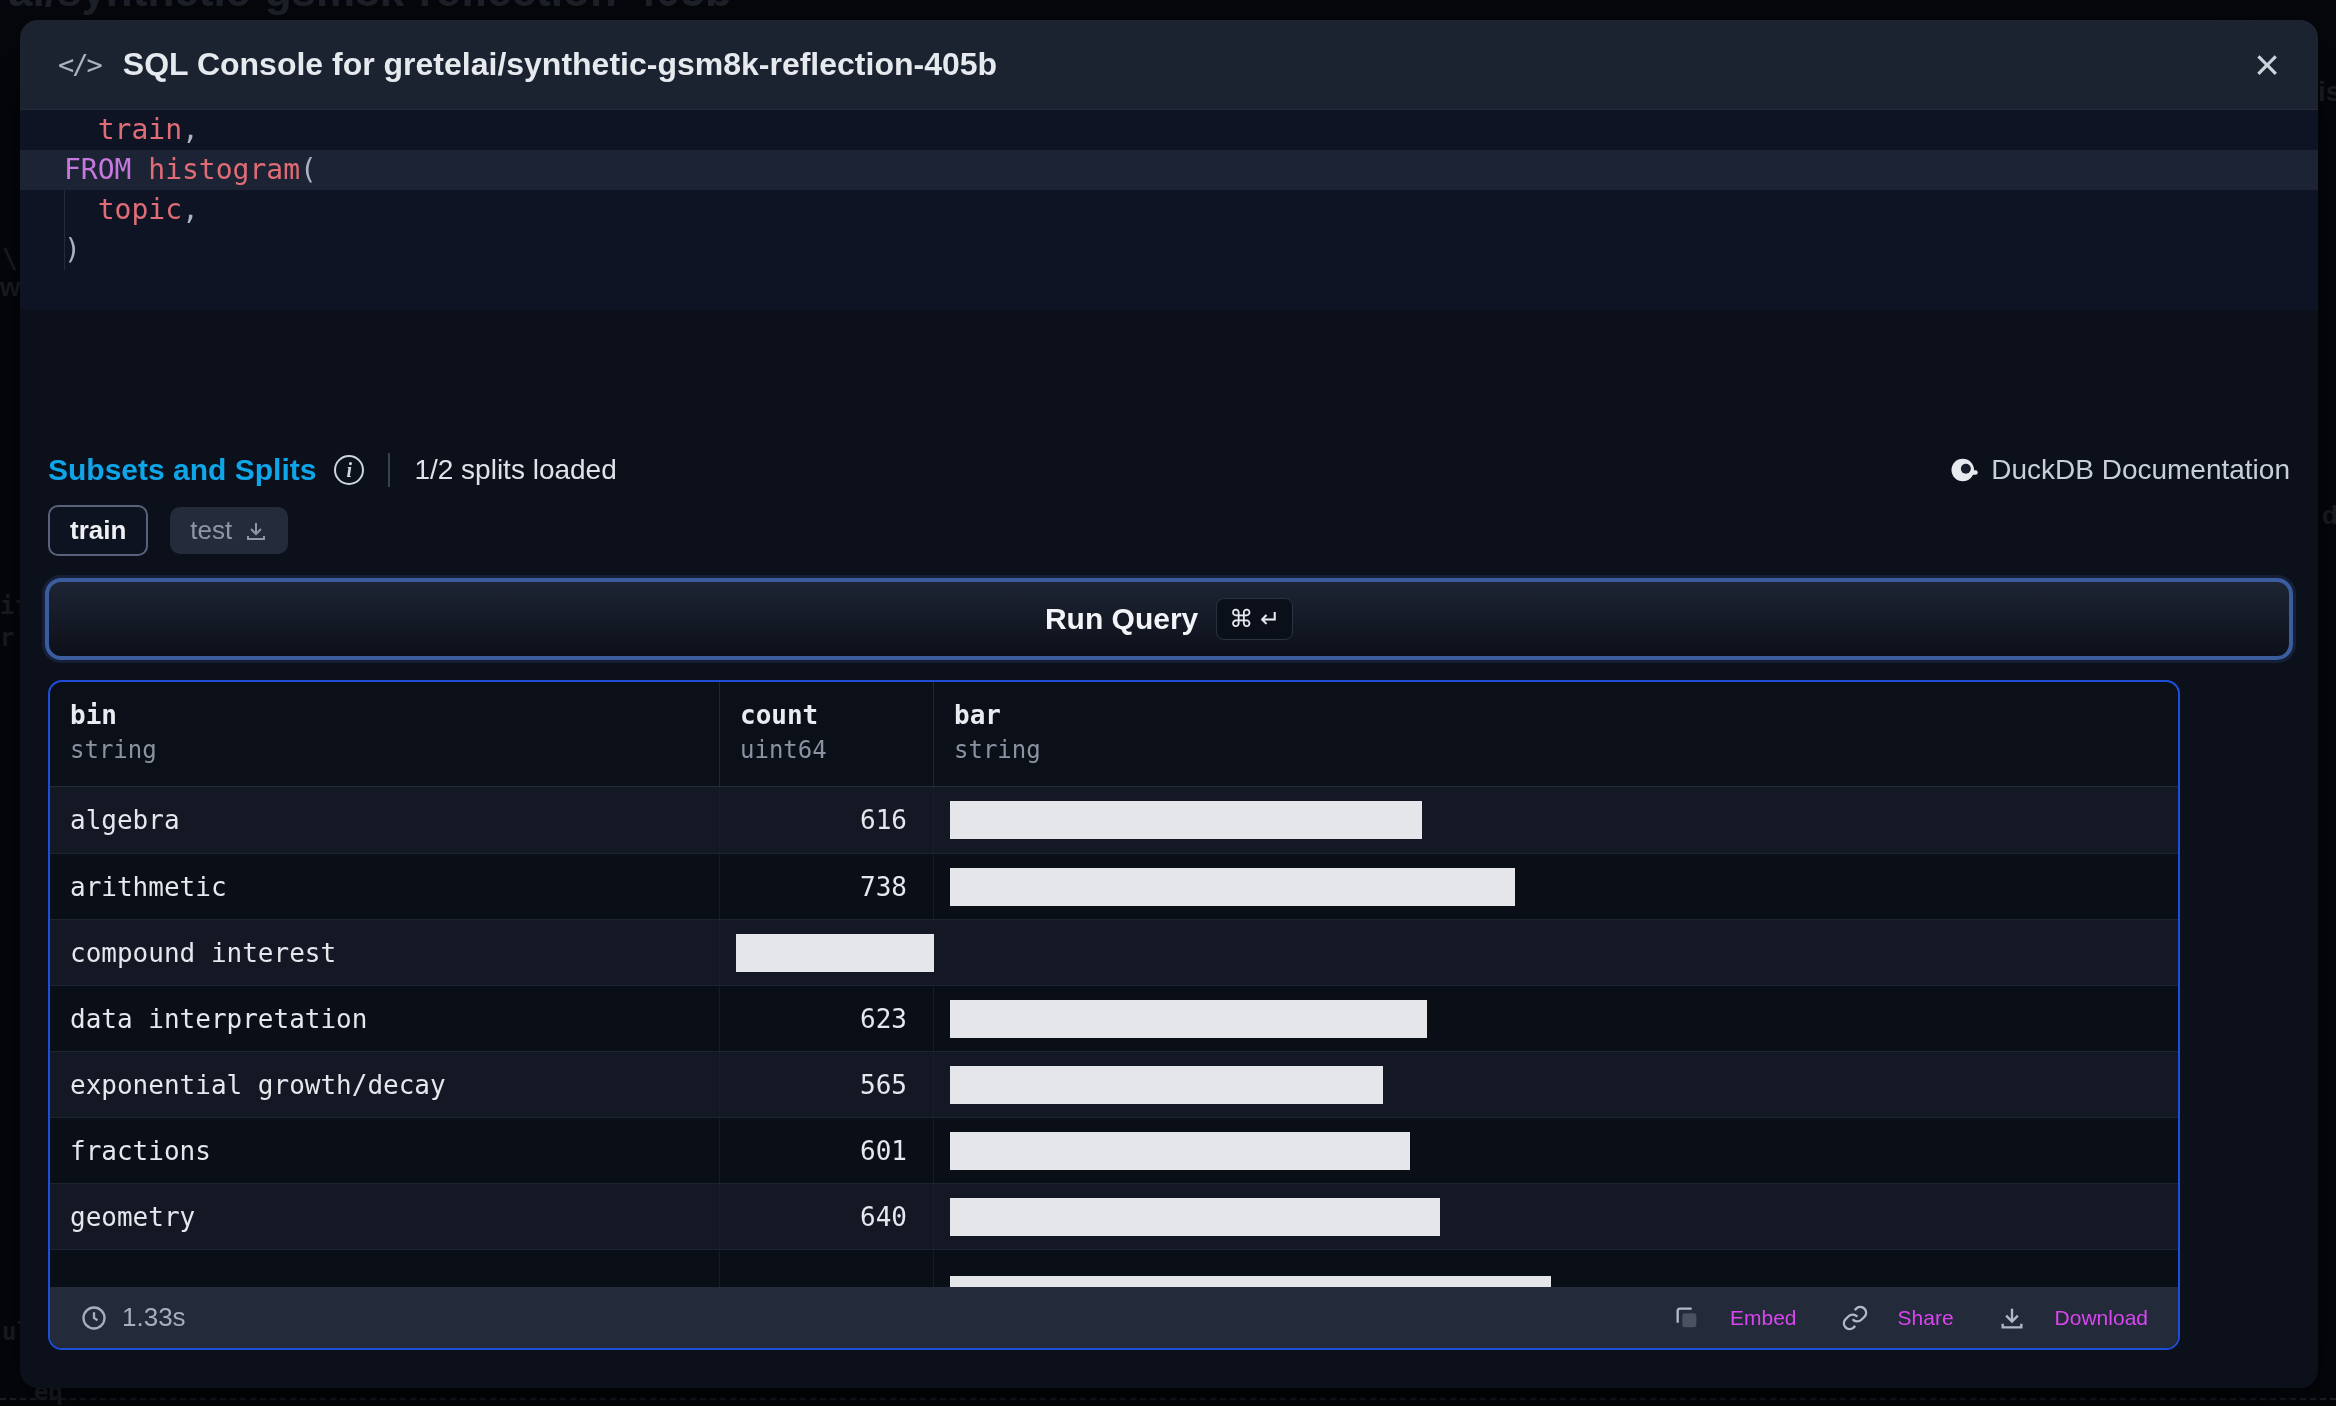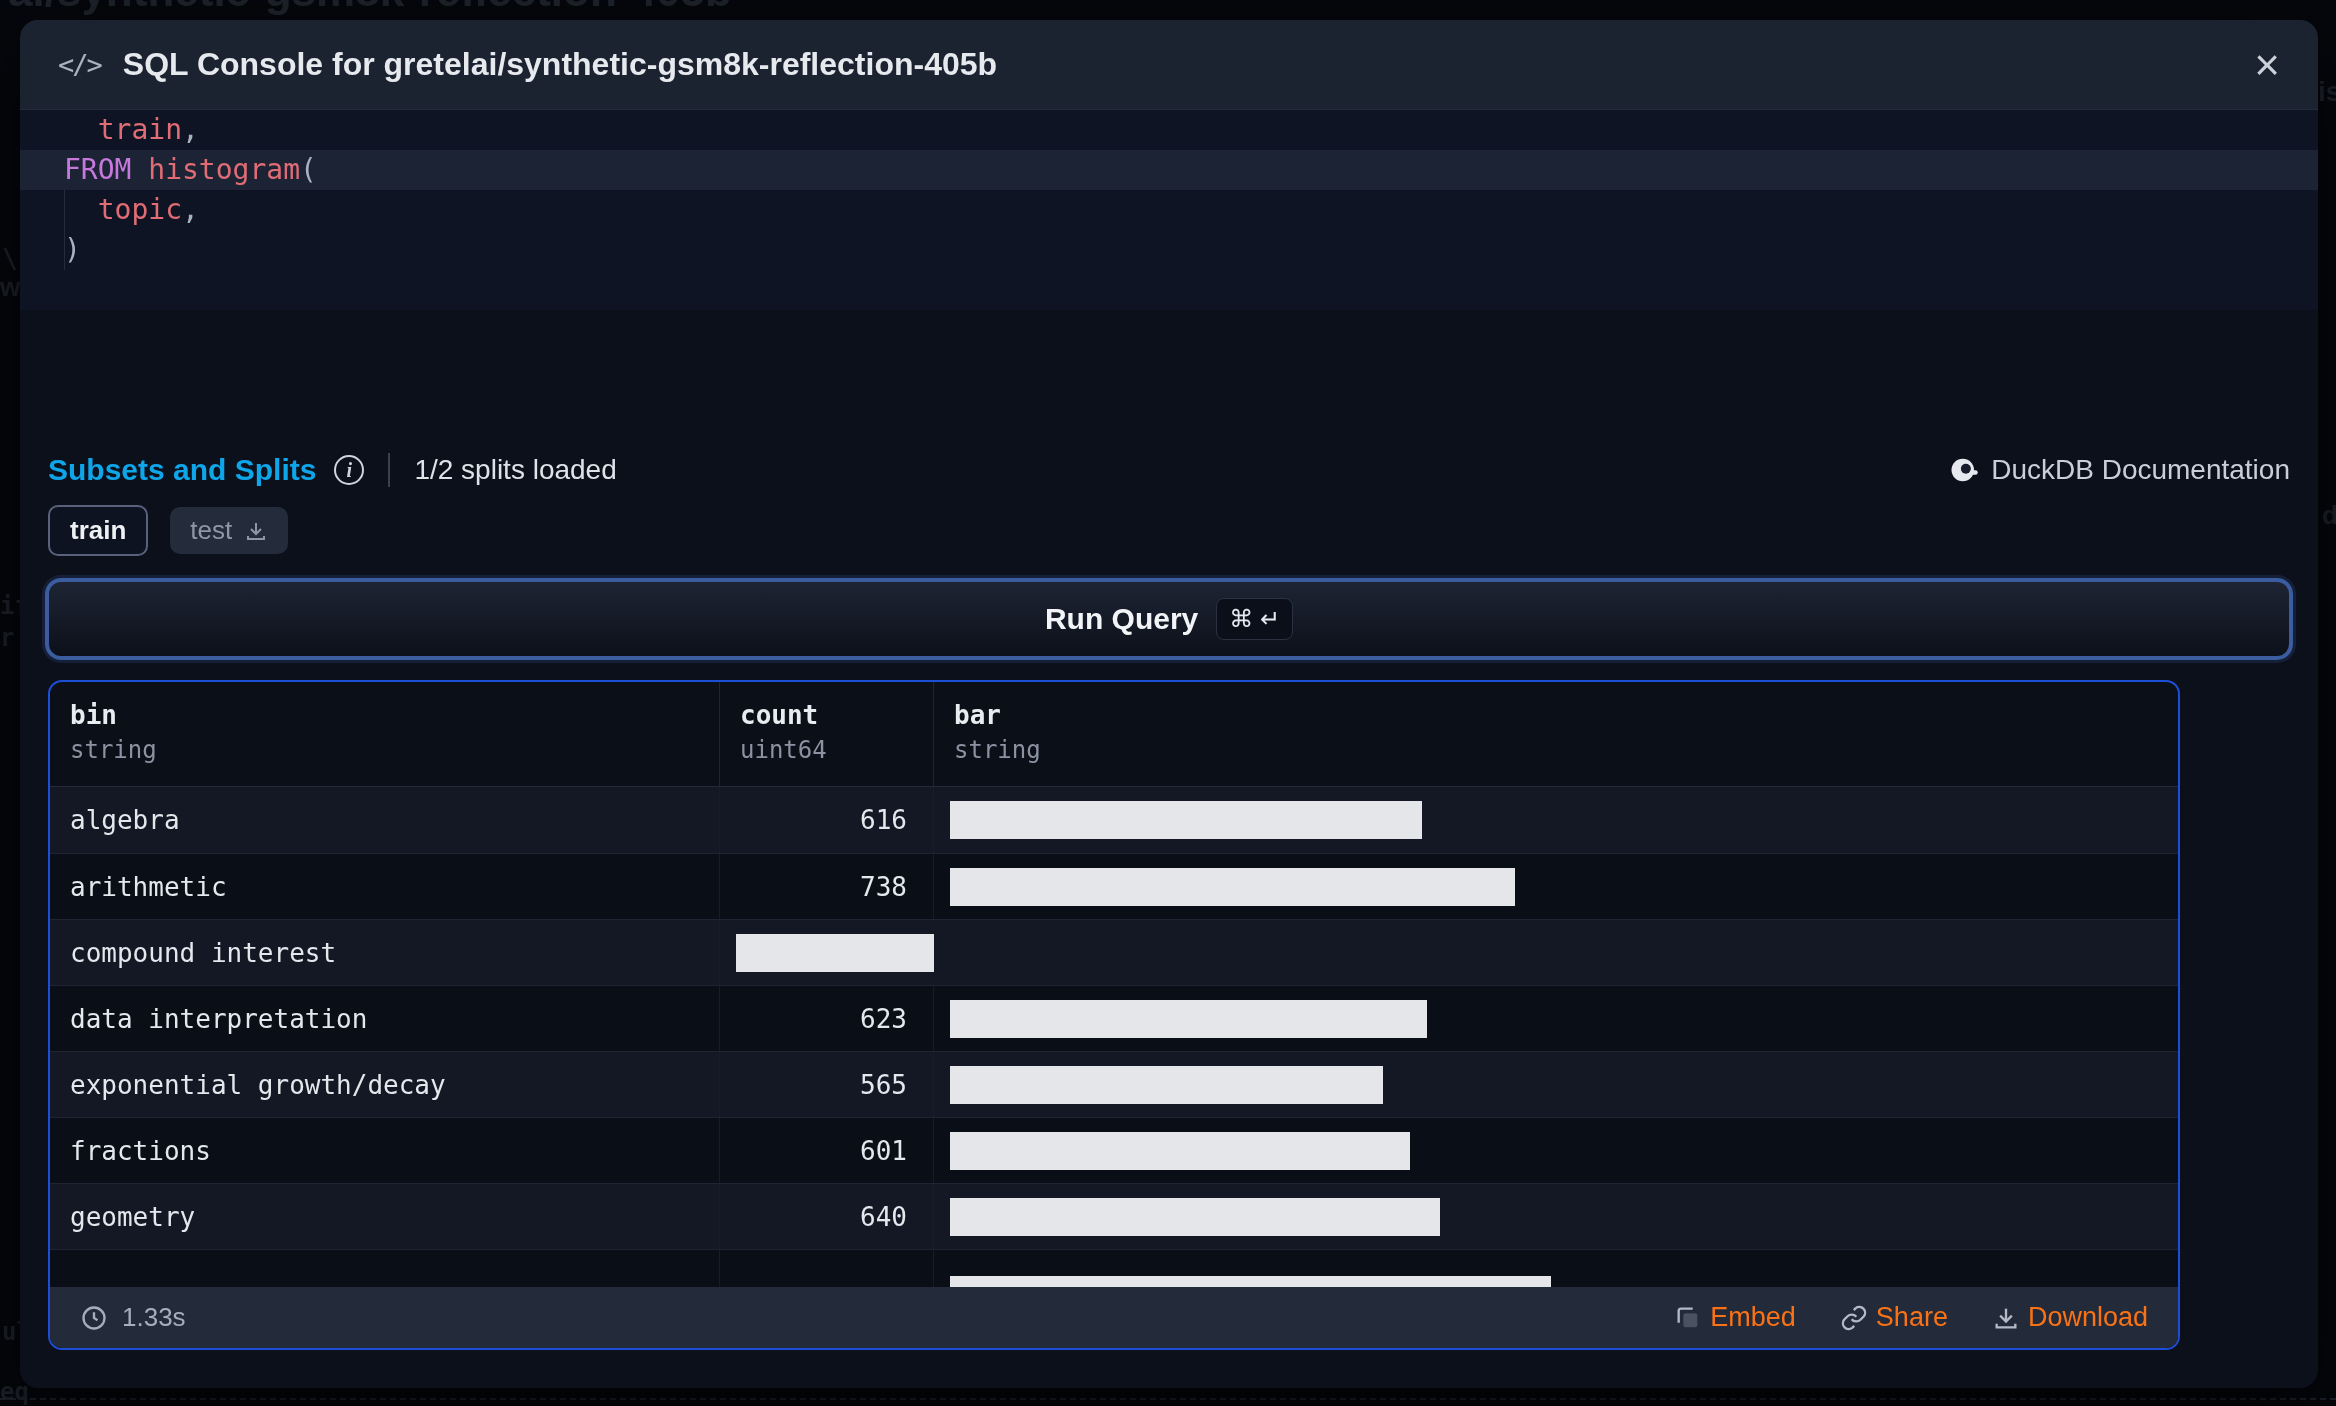--- a/index.html
+++ b/index.html
@@ -109,34 +109,34 @@
   .hbar { height:38px; background:#e4e6ea; }
   .trow.partial { height:38px; overflow:hidden; }
   .trow.partial .hbar { margin-top:26px; }
 
   .tfoot {
     margin-top:auto; height:62px; background:#232a39;
     display:flex; align-items:center; padding:0 30px; gap:14px;
   }
   .elapsed { font-size:26px; color:#a7aebb; }
   .foot-actions { margin-left:auto; display:flex; gap:44px; }
-  .foot-btn { display:flex; align-items:center; gap:8px; color:#f97316; font-size:27px; cursor:pointer; }
+  .foot-btn { display:flex; align-items:center; gap:29px; color:#d946ef; font-size:21px; cursor:pointer; }
   .icon-svg { display:block; }
 </style>
 </head>
 <body>
 
 <div id="bg-frags">
     <span class="bg-frag" style="left: 8px; top: -34px; font-size: 44px;">ai/synthetic-gsm8k-reflection-405b</span>
     <span class="bg-frag mono" style="left: 2px; top: 244px; font-size: 26px;">\</span>
     <span class="bg-frag" style="left: 0px; top: 272px; font-size: 26px;">w</span>
     <span class="bg-frag mono" style="left: 0px; top: 592px; font-size: 24px;">if</span>
     <span class="bg-frag mono" style="left: 0px; top: 624px; font-size: 24px;">r</span>
     <span class="bg-frag mono" style="left: 2px; top: 1318px; font-size: 24px;">ul</span>
-    <span class="bg-frag mono" style="left: 0px; top: 1378px; font-size: 24px;">eq</span>
+    <span class="bg-frag mono" style="left: 0px; top: 1378px; font-size: 24px; padding-left: 34px;">eq</span>
     <span class="bg-frag" style="left: 2318px; top: 76px; font-size: 28px;">is</span>
     <span class="bg-frag" style="left: 2322px; top: 500px; font-size: 26px;">d</span>
   </div>
 <div class="bg-dashed"></div>
 
 <div class="modal">
 
   <div class="titlebar">
     <span class="code-glyph">&lt;/&gt;</span>
     <span class="title">SQL Console for gretelai/synthetic-gsm8k-reflection-405b</span>

